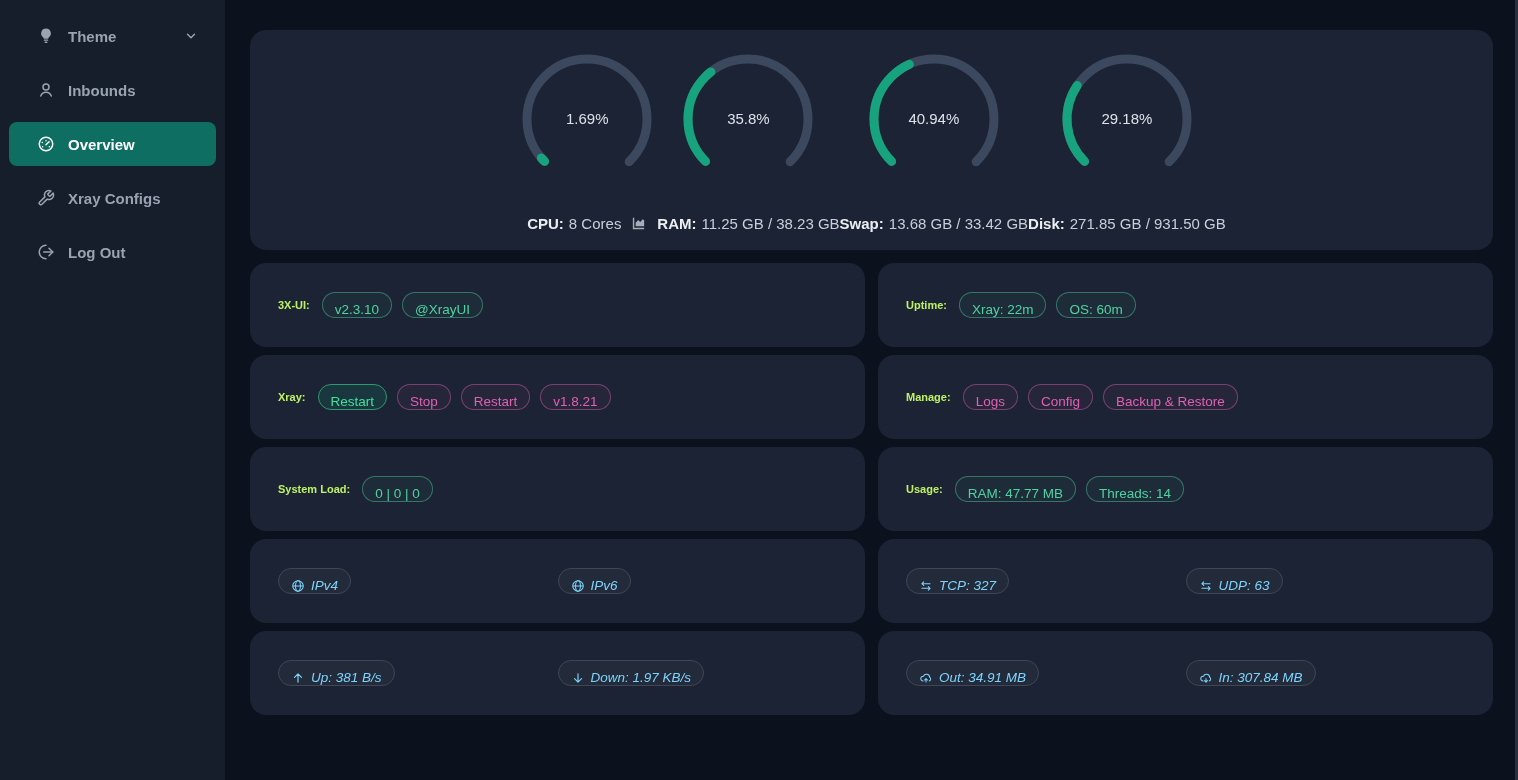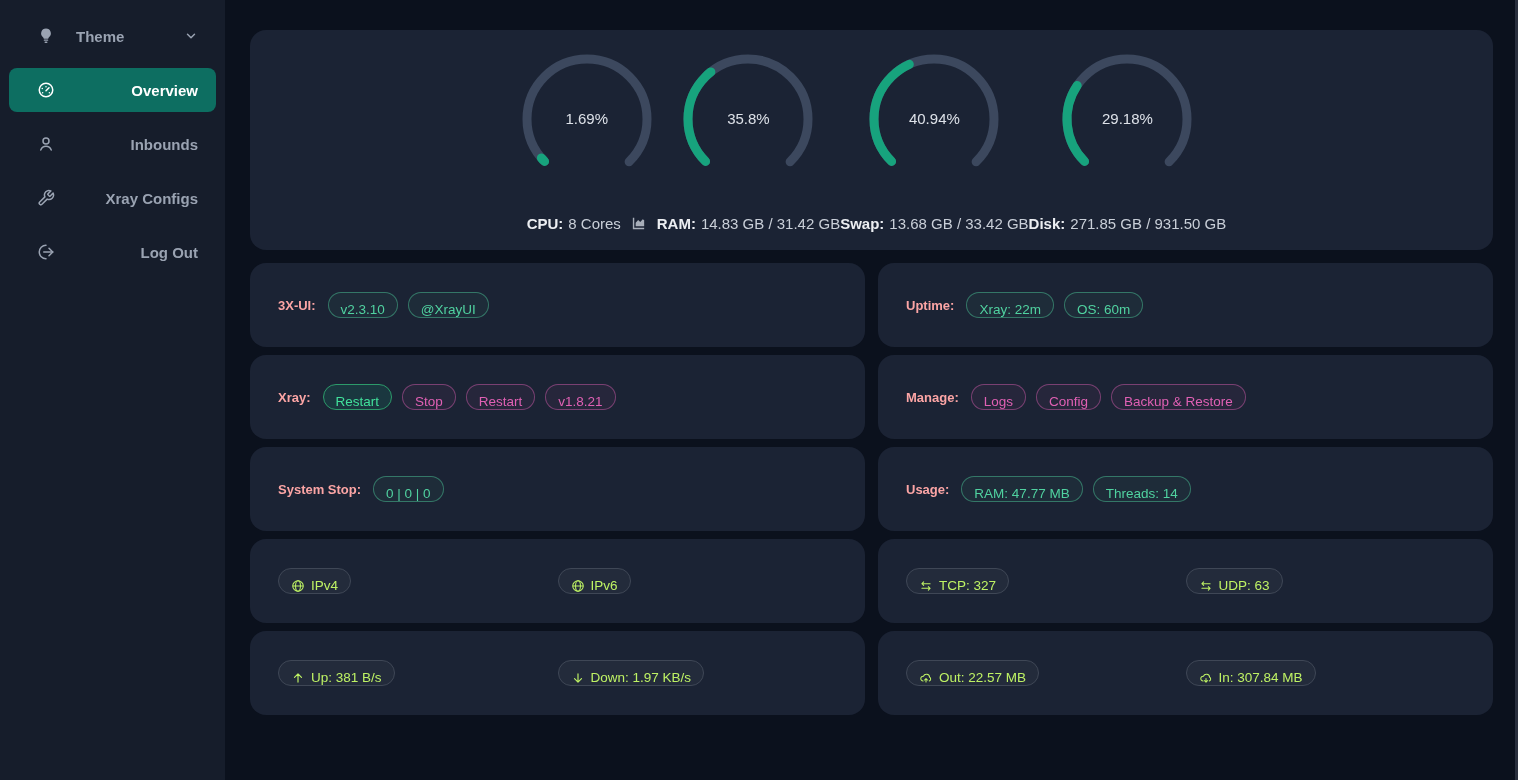--- a/index.html
+++ b/index.html
@@ -7,24 +7,24 @@
   body {
     font-family:"Liberation Sans", sans-serif;
     background:#0b111d;
     color:#e8eaef;
   }
   .app { display:flex; width:100%; height:100%; position:relative; }
 
   
   .sidebar { width:225px; min-width:225px; height:100%; background:#161d2b; padding-top:14px; }
   .side-item {
-    display:flex; align-items:center; gap:20px;
+    display:flex; align-items:center; gap:12px;
     height:44px; margin:0 9px 10px 9px; padding:0 18px 0 27px;
     border-radius:8px; cursor:pointer;
-    color:#9aa3b2; font-size:15px; font-weight:700;justify-content:space-between;
+    color:#9aa3b2; font-size:15px; font-weight:700;
   }
   .side-item .icon { width:20px; height:20px; display:flex; align-items:center; justify-content:center; }
   .side-item .icon svg { width:18px; height:18px; }
   .side-item.active { background:#0d6e61; color:#ffffff; }
   .side-item .chev { margin-left:auto; width:14px; height:14px; }
   .side-item .chev svg { width:14px; height:14px; }
 
   
   .main { flex:1; padding:30px 25px 0 25px; }
   .card-lg {
@@ -41,35 +41,35 @@
   .caption { margin-top:26px; font-size:15px; color:#c9cfd8; display:flex; align-items:center; gap:5px; }
   .caption b { color:#eceef2; font-weight:700; }
   .chart-btn { color:#a7adb8; display:inline-flex; margin-left:4px; cursor:pointer; }
   .chart-btn svg { width:17px; height:17px; }
 
   .grid { display:grid; grid-template-columns:1fr 1fr; column-gap:13px; row-gap:8px; }
   .card {
     background:#1b2334; border-radius:16px; height:84px;
     display:flex; align-items:center; padding:0 28px;
   }
-  .card-label { font-weight:700; font-size:13px; color:#fca5a5; margin-right:12px; white-space:nowrap; }
+  .card-label { font-weight:700; font-size:11px; color:#bef264; margin-right:12px; white-space:nowrap; }
   .tags { display:flex; align-items:center; gap:10px; flex-wrap:nowrap; }
   .split-col { flex:1; display:flex; align-items:center; }
 
   .tag {
     display:inline-flex; align-items:flex-end; gap:6px;
     height:26px; padding:0 12px; border-radius:999px;
     font-size:13.5px; white-space:nowrap; border:1px solid transparent;
   }
   .tag .icon { display:inline-flex; }
   .tag .icon svg { width:14px; height:14px; }
   .tag.green { color:#50d2a0; border-color:rgba(80,210,160,.45); background:rgba(80,210,160,.06); }
   .tag.green-solid { color:#41e09b; border-color:#2c9a6a; background:rgba(23,163,125,.16); cursor:default; }
   .tag.pink { color:#e060b4; border-color:rgba(224,96,180,.45); background:rgba(224,96,180,.06); cursor:pointer; }
-  .tag.gray { color:#bef264; border-color:#3f4756; background:#232b3b; }
+  .tag.gray { color:#7dd3fc; border-color:#3f4756; background:#232b3b;font-style:italic; }
 
   .scrollbar { position:absolute; right:0; top:0; width:3px; height:100%; background:#2a303e; }
 </style>
 </head>
 <body>
 
 <div class="app">
   <aside class="sidebar">
     <nav>
         <div class="side-item">
@@ -80,38 +80,38 @@
               <rect x="10" y="19.4" width="4" height="1.8" rx="0.9"></rect>
             </svg>
           </span>
           <span>Theme</span>
           <span class="icon chev">
             <svg viewBox="0 0 24 24" fill="none" stroke="currentColor" stroke-width="2.5" stroke-linecap="round" stroke-linejoin="round">
               <path d="M6 9l6 6 6-6"></path>
             </svg>
           </span>
         </div>
+        <div class="side-item">
+          <span class="icon">
+            <svg viewBox="0 0 24 24" fill="none" stroke="currentColor" stroke-width="2" stroke-linecap="round">
+              <circle cx="12" cy="8" r="4"></circle>
+              <path d="M5 20c1.4-3.4 4-5 7-5s5.6 1.6 7 5"></path>
+            </svg>
+          </span>
+          <span>Inbounds</span>
+        </div>
         <div class="side-item active">
           <span class="icon">
             <svg viewBox="0 0 24 24" fill="none" stroke="currentColor" stroke-width="2" stroke-linecap="round">
               <circle cx="12" cy="12" r="9"></circle>
               <path d="M12 13l4-4"></path>
               <path d="M7.5 15.5h.01M16.5 15.5h.01M7 10h.01M12 7.5h.01"></path>
             </svg>
           </span>
           <span>Overview</span>
-        </div>
-        <div class="side-item">
-          <span class="icon">
-            <svg viewBox="0 0 24 24" fill="none" stroke="currentColor" stroke-width="2" stroke-linecap="round">
-              <circle cx="12" cy="8" r="4"></circle>
-              <path d="M5 20c1.4-3.4 4-5 7-5s5.6 1.6 7 5"></path>
-            </svg>
-          </span>
-          <span>Inbounds</span>
         </div>
         <div class="side-item">
           <span class="icon">
             <svg viewBox="0 0 24 24" fill="none" stroke="currentColor" stroke-width="2" stroke-linecap="round" stroke-linejoin="round">
               <path d="M14.7 6.3a1 1 0 0 0 0 1.4l1.6 1.6a1 1 0 0 0 1.4 0l3.77-3.77a6 6 0 0 1-7.94 7.94l-6.91 6.91a2.12 2.12 0 0 1-3-3l6.91-6.91a6 6 0 0 1 7.94-7.94l-3.76 3.76z"></path>
             </svg>
           </span>
           <span>Xray Configs</span>
         </div>
         <div class="side-item">
@@ -143,21 +143,21 @@
             </span>
           </div>
         </div>
         <div class="gauge">
           <div class="ring"><svg width="140" height="140" viewBox="0 0 140 140">
               <circle cx="70" cy="70" r="60" fill="none" stroke="#3c485e" stroke-width="9" stroke-linecap="round" stroke-dasharray="282.74 376.99" transform="rotate(135 70 70)"></circle>
               <circle cx="70" cy="70" r="60" fill="none" stroke="#17a37d" stroke-width="9" stroke-linecap="round" stroke-dasharray="101.22 376.99" transform="rotate(135 70 70)"></circle>
             </svg><div class="pct">35.8%</div></div>
           <div class="caption">
             <b>RAM:</b>
-            <span>14.83 GB / 31.42 GB</span>
+            <span>11.25 GB / 38.23 GB</span>
           </div>
         </div>
         <div class="gauge">
           <div class="ring"><svg width="140" height="140" viewBox="0 0 140 140">
               <circle cx="70" cy="70" r="60" fill="none" stroke="#3c485e" stroke-width="9" stroke-linecap="round" stroke-dasharray="282.74 376.99" transform="rotate(135 70 70)"></circle>
               <circle cx="70" cy="70" r="60" fill="none" stroke="#17a37d" stroke-width="9" stroke-linecap="round" stroke-dasharray="115.76 376.99" transform="rotate(135 70 70)"></circle>
             </svg><div class="pct">40.94%</div></div>
           <div class="caption">
             <b>Swap:</b>
             <span>13.68 GB / 33.42 GB</span>
@@ -222,21 +222,21 @@
             </span>
             <span class="tag pink">
               <span>Config</span>
             </span>
             <span class="tag pink">
               <span>Backup &amp; Restore</span>
             </span>
           </div>
         </div>
         <div class="card">
-          <span class="card-label">System Stop:</span>
+          <span class="card-label">System Load:</span>
           <div class="tags">
             <span class="tag green">
               <span>0 | 0 | 0</span>
             </span>
           </div>
         </div>
         <div class="card">
           <span class="card-label">Usage:</span>
           <div class="tags">
             <span class="tag green">
@@ -321,21 +321,21 @@
         </div>
         <div class="card">
           <div class="split-col">
             <span class="tag gray">
               <span class="icon">
                 <svg viewBox="0 0 24 24" fill="none" stroke="currentColor" stroke-width="1.8" stroke-linecap="round" stroke-linejoin="round">
                   <path d="M7 17a4 4 0 1 1 .6-7.96A5.5 5.5 0 0 1 18.2 10.6 3.5 3.5 0 0 1 17.5 17"></path>
                   <path d="M12 19v-6m0 0l-2.5 2.5M12 13l2.5 2.5"></path>
                 </svg>
               </span>
-              <span>Out: 22.57 MB</span>
+              <span>Out: 34.91 MB</span>
             </span>
           </div>
           <div class="split-col">
             <span class="tag gray">
               <span class="icon">
                 <svg viewBox="0 0 24 24" fill="none" stroke="currentColor" stroke-width="1.8" stroke-linecap="round" stroke-linejoin="round">
                   <path d="M7 17a4 4 0 1 1 .6-7.96A5.5 5.5 0 0 1 18.2 10.6 3.5 3.5 0 0 1 17.5 17"></path>
                   <path d="M12 13v6m0 0l-2.5-2.5M12 19l2.5-2.5"></path>
                 </svg>
               </span>

